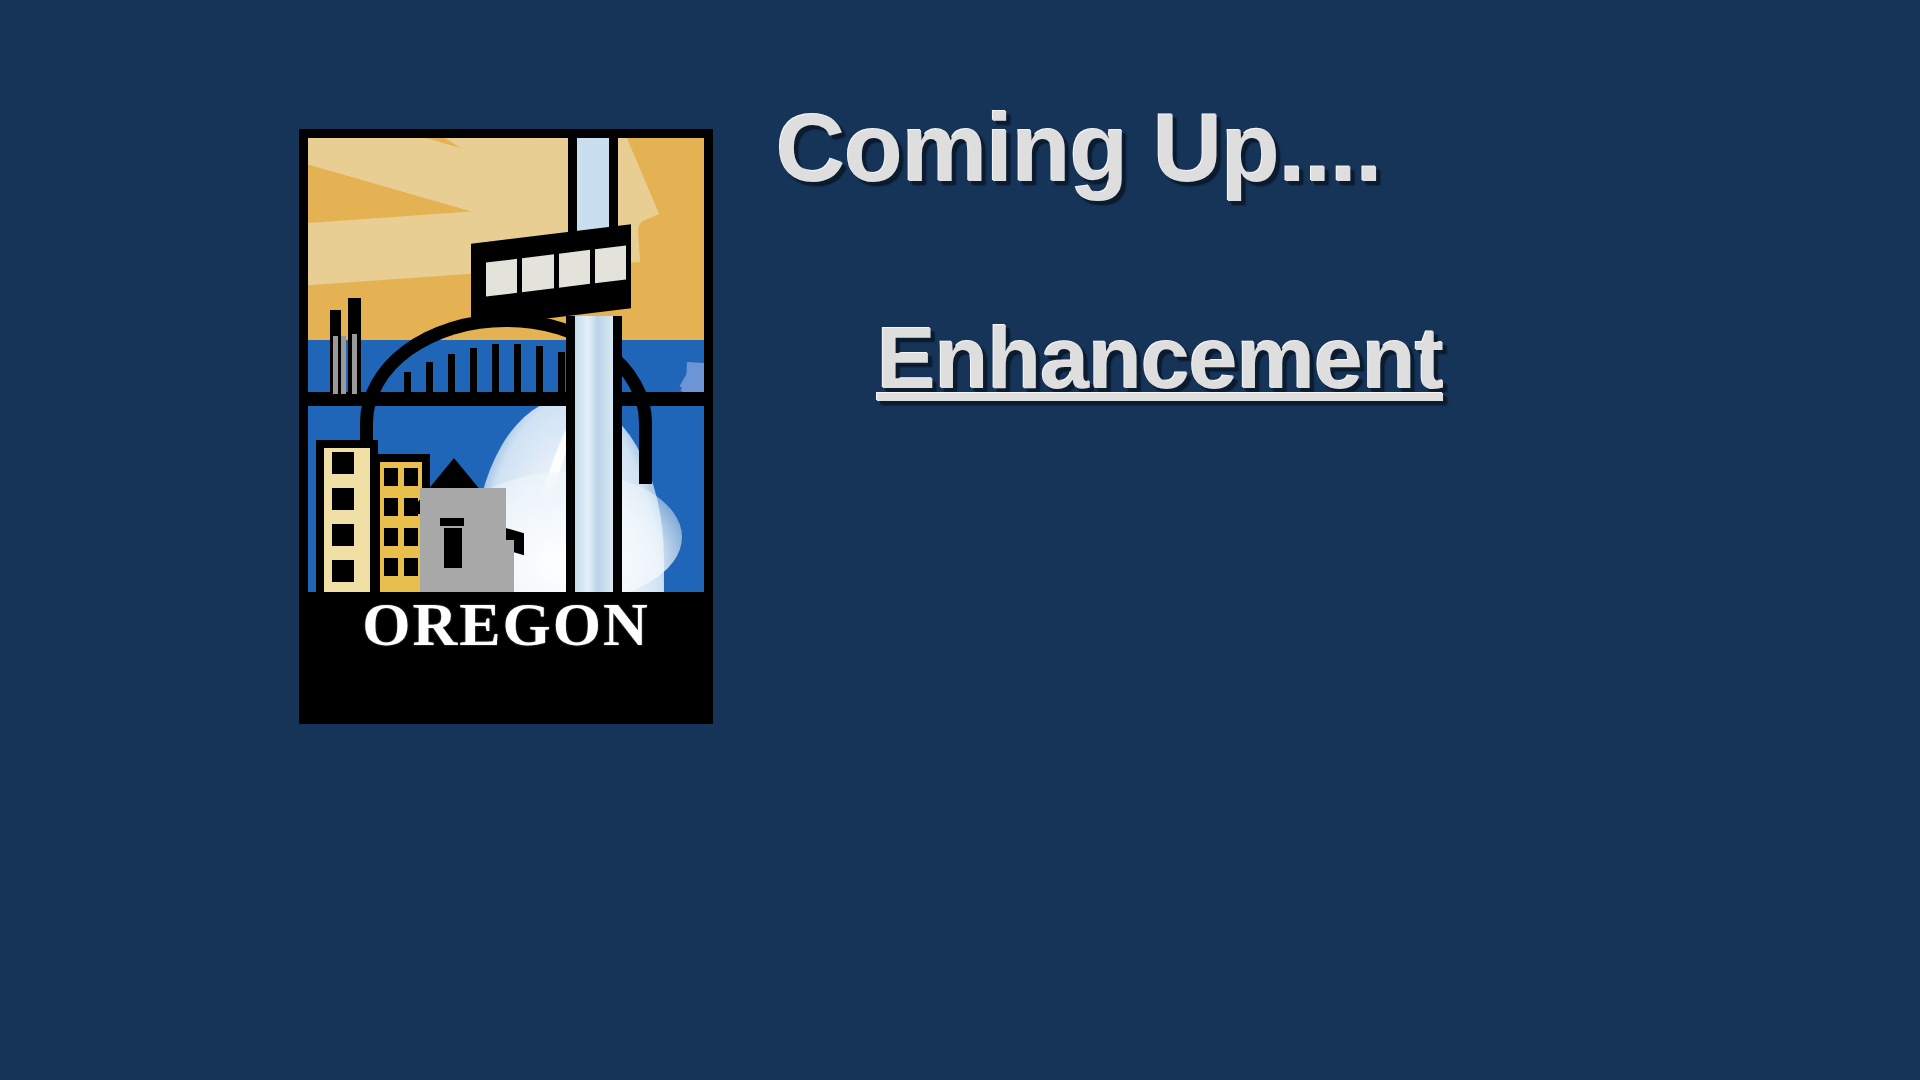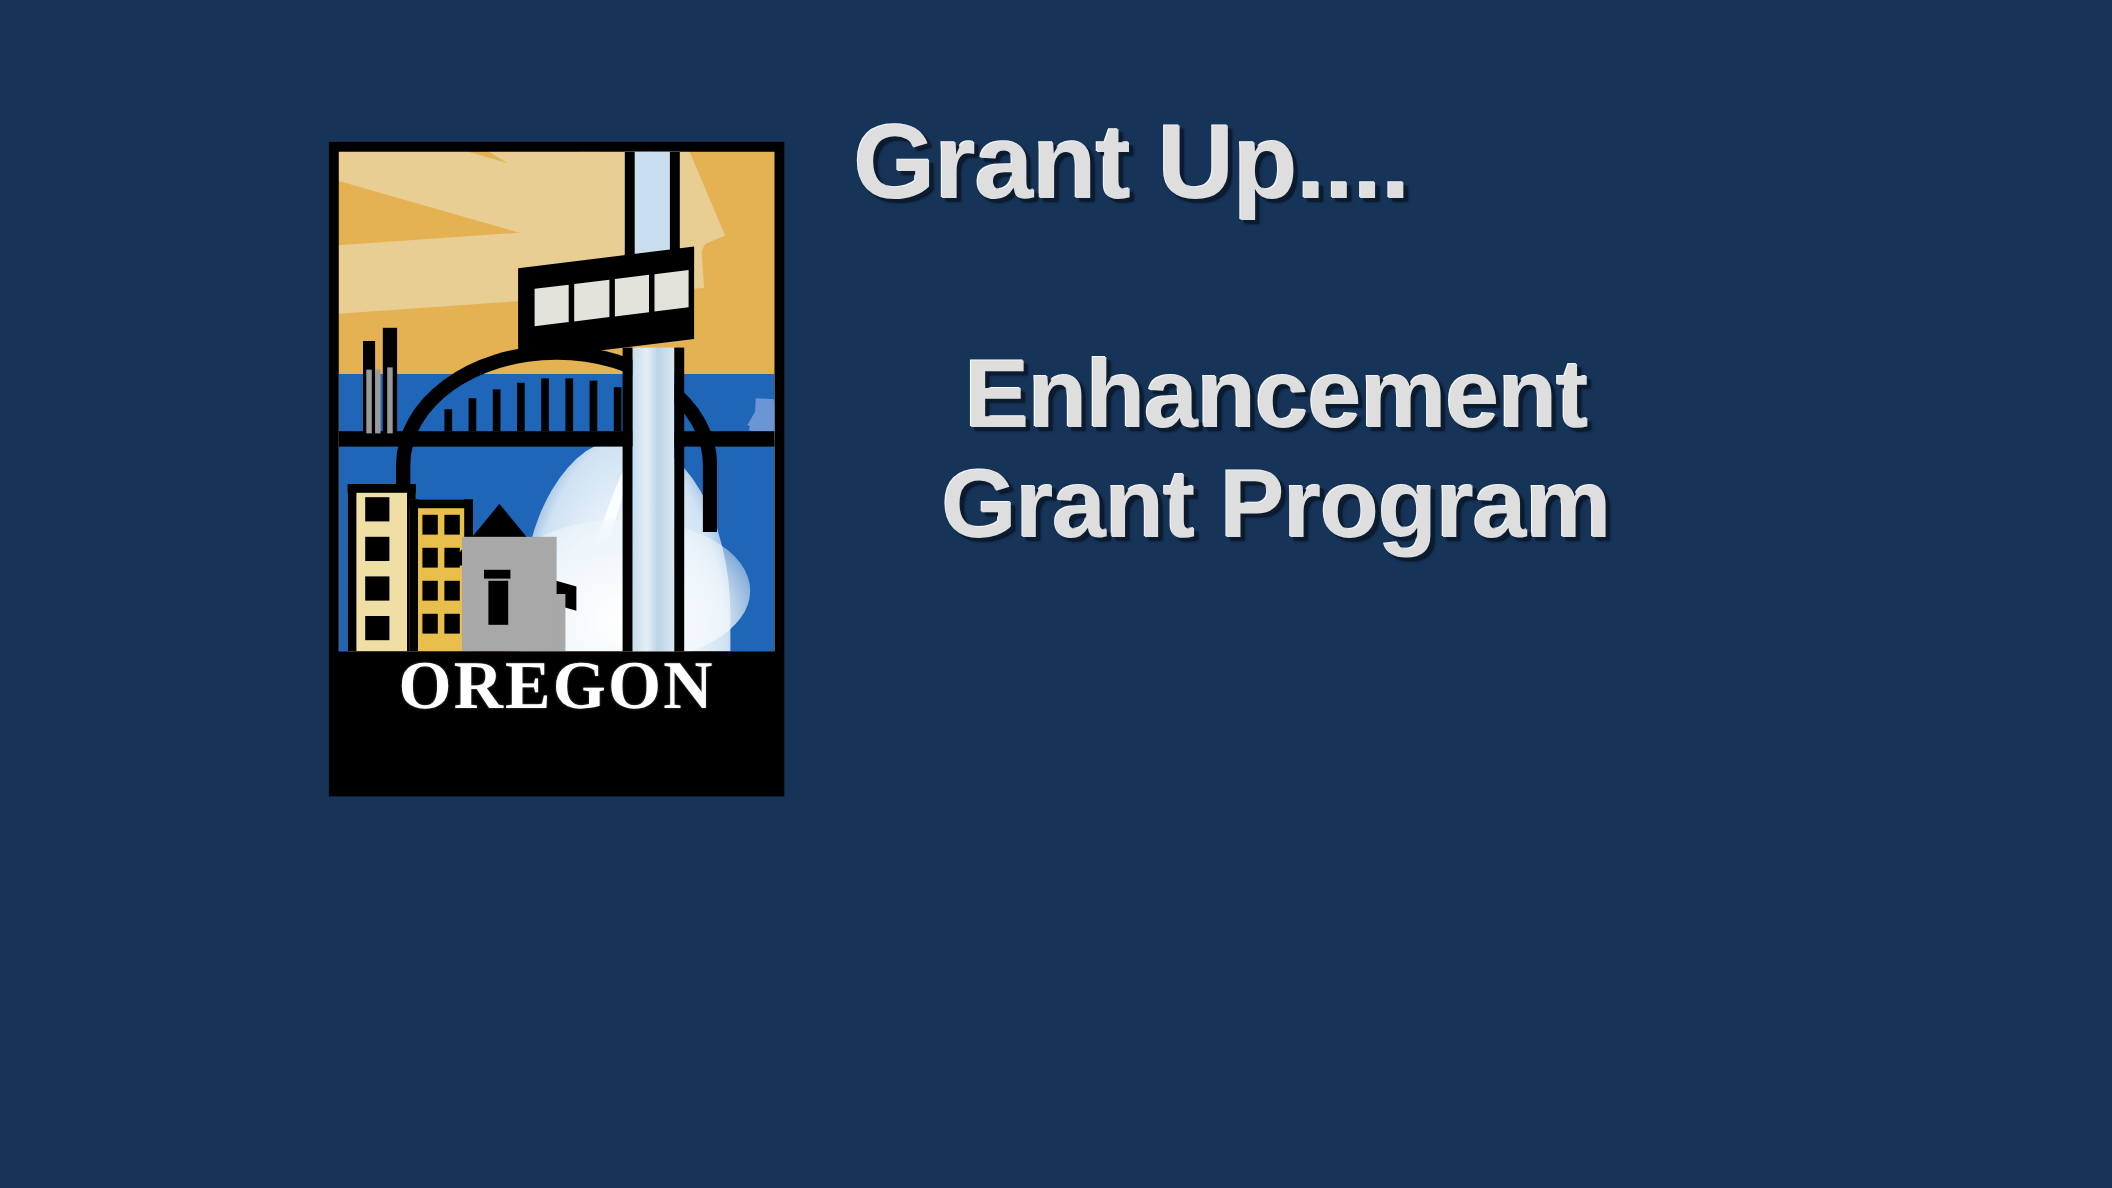--- a/index.html
+++ b/index.html
@@ -318,20 +318,21 @@
     line-height: 104px;
     letter-spacing: -1px;
     text-align: left;
     margin-left: 16px;
   }
   .subject {
     font-size: 88px;
     line-height: 100px;
     margin-top: 108px;
     letter-spacing: -1px;
+    text-decoration: underline;
   }
   .date {
     font-size: 54px;
     line-height: 62px;
     margin-top: 84px;
     letter-spacing: 0px;
   }
 </style>
 </head>
 <body>
@@ -419,23 +420,22 @@
 
     </div>
 
     <div class="logo-text">
       <div class="logo-oregon">OREGON</div>
     </div>
   </div>
 
   <div class="text-col">
 
-    <div class="shadowed headline">Grant Up....</div>
+    <div class="shadowed headline">Coming Up....</div>
 
     <div class="shadowed subject">
       <div>Enhancement</div>
-      <div>Grant Program</div>
     </div>
 
 
   </div>
 
 </div>
 
 </body></html>

